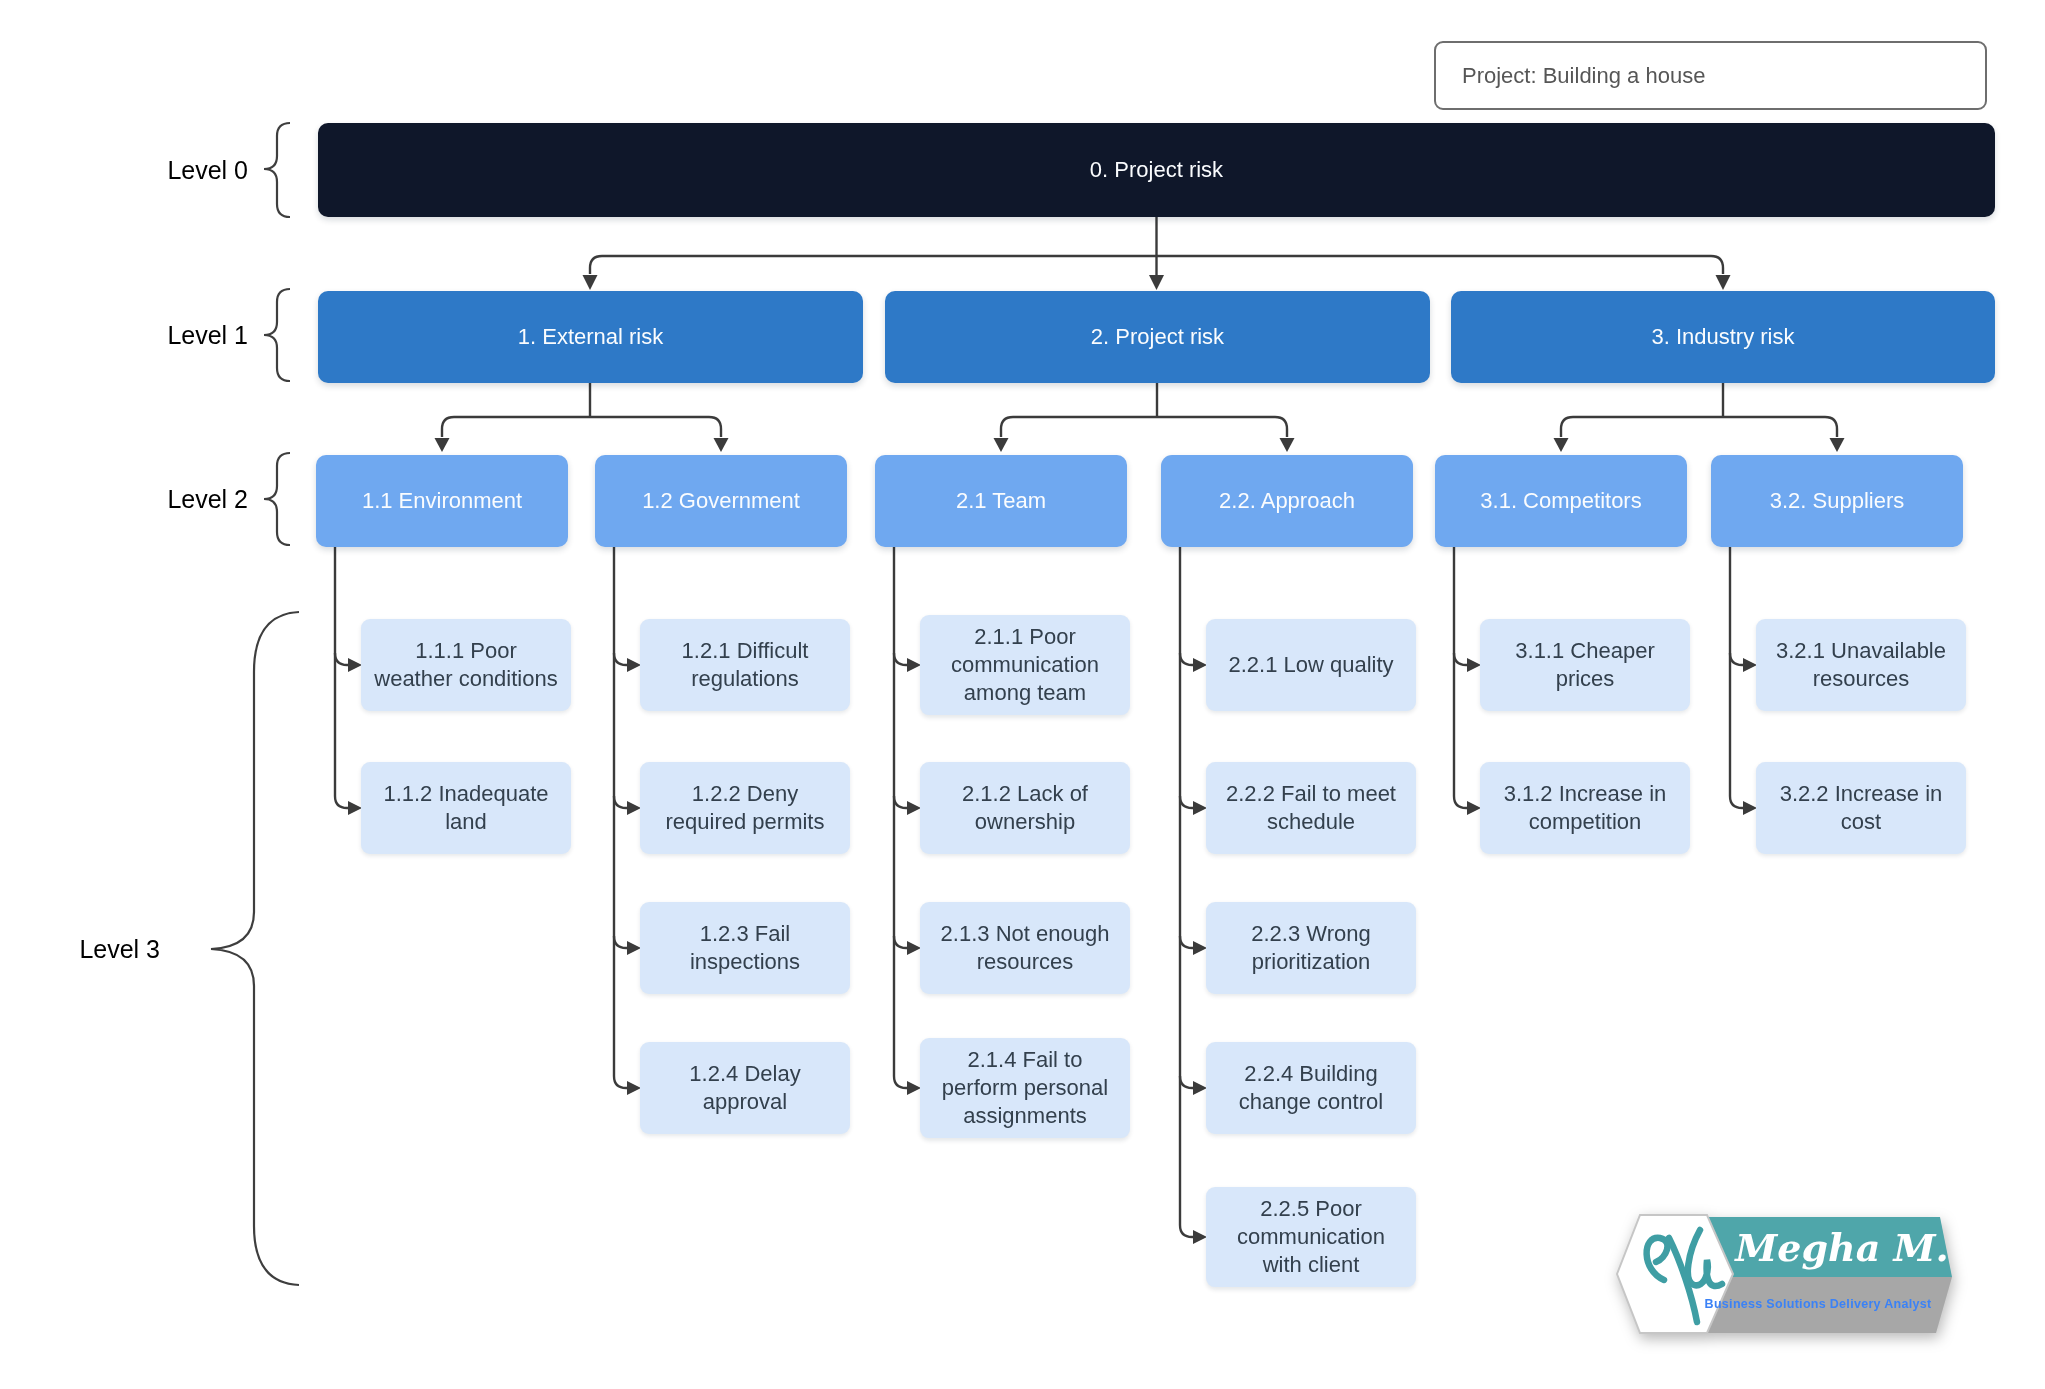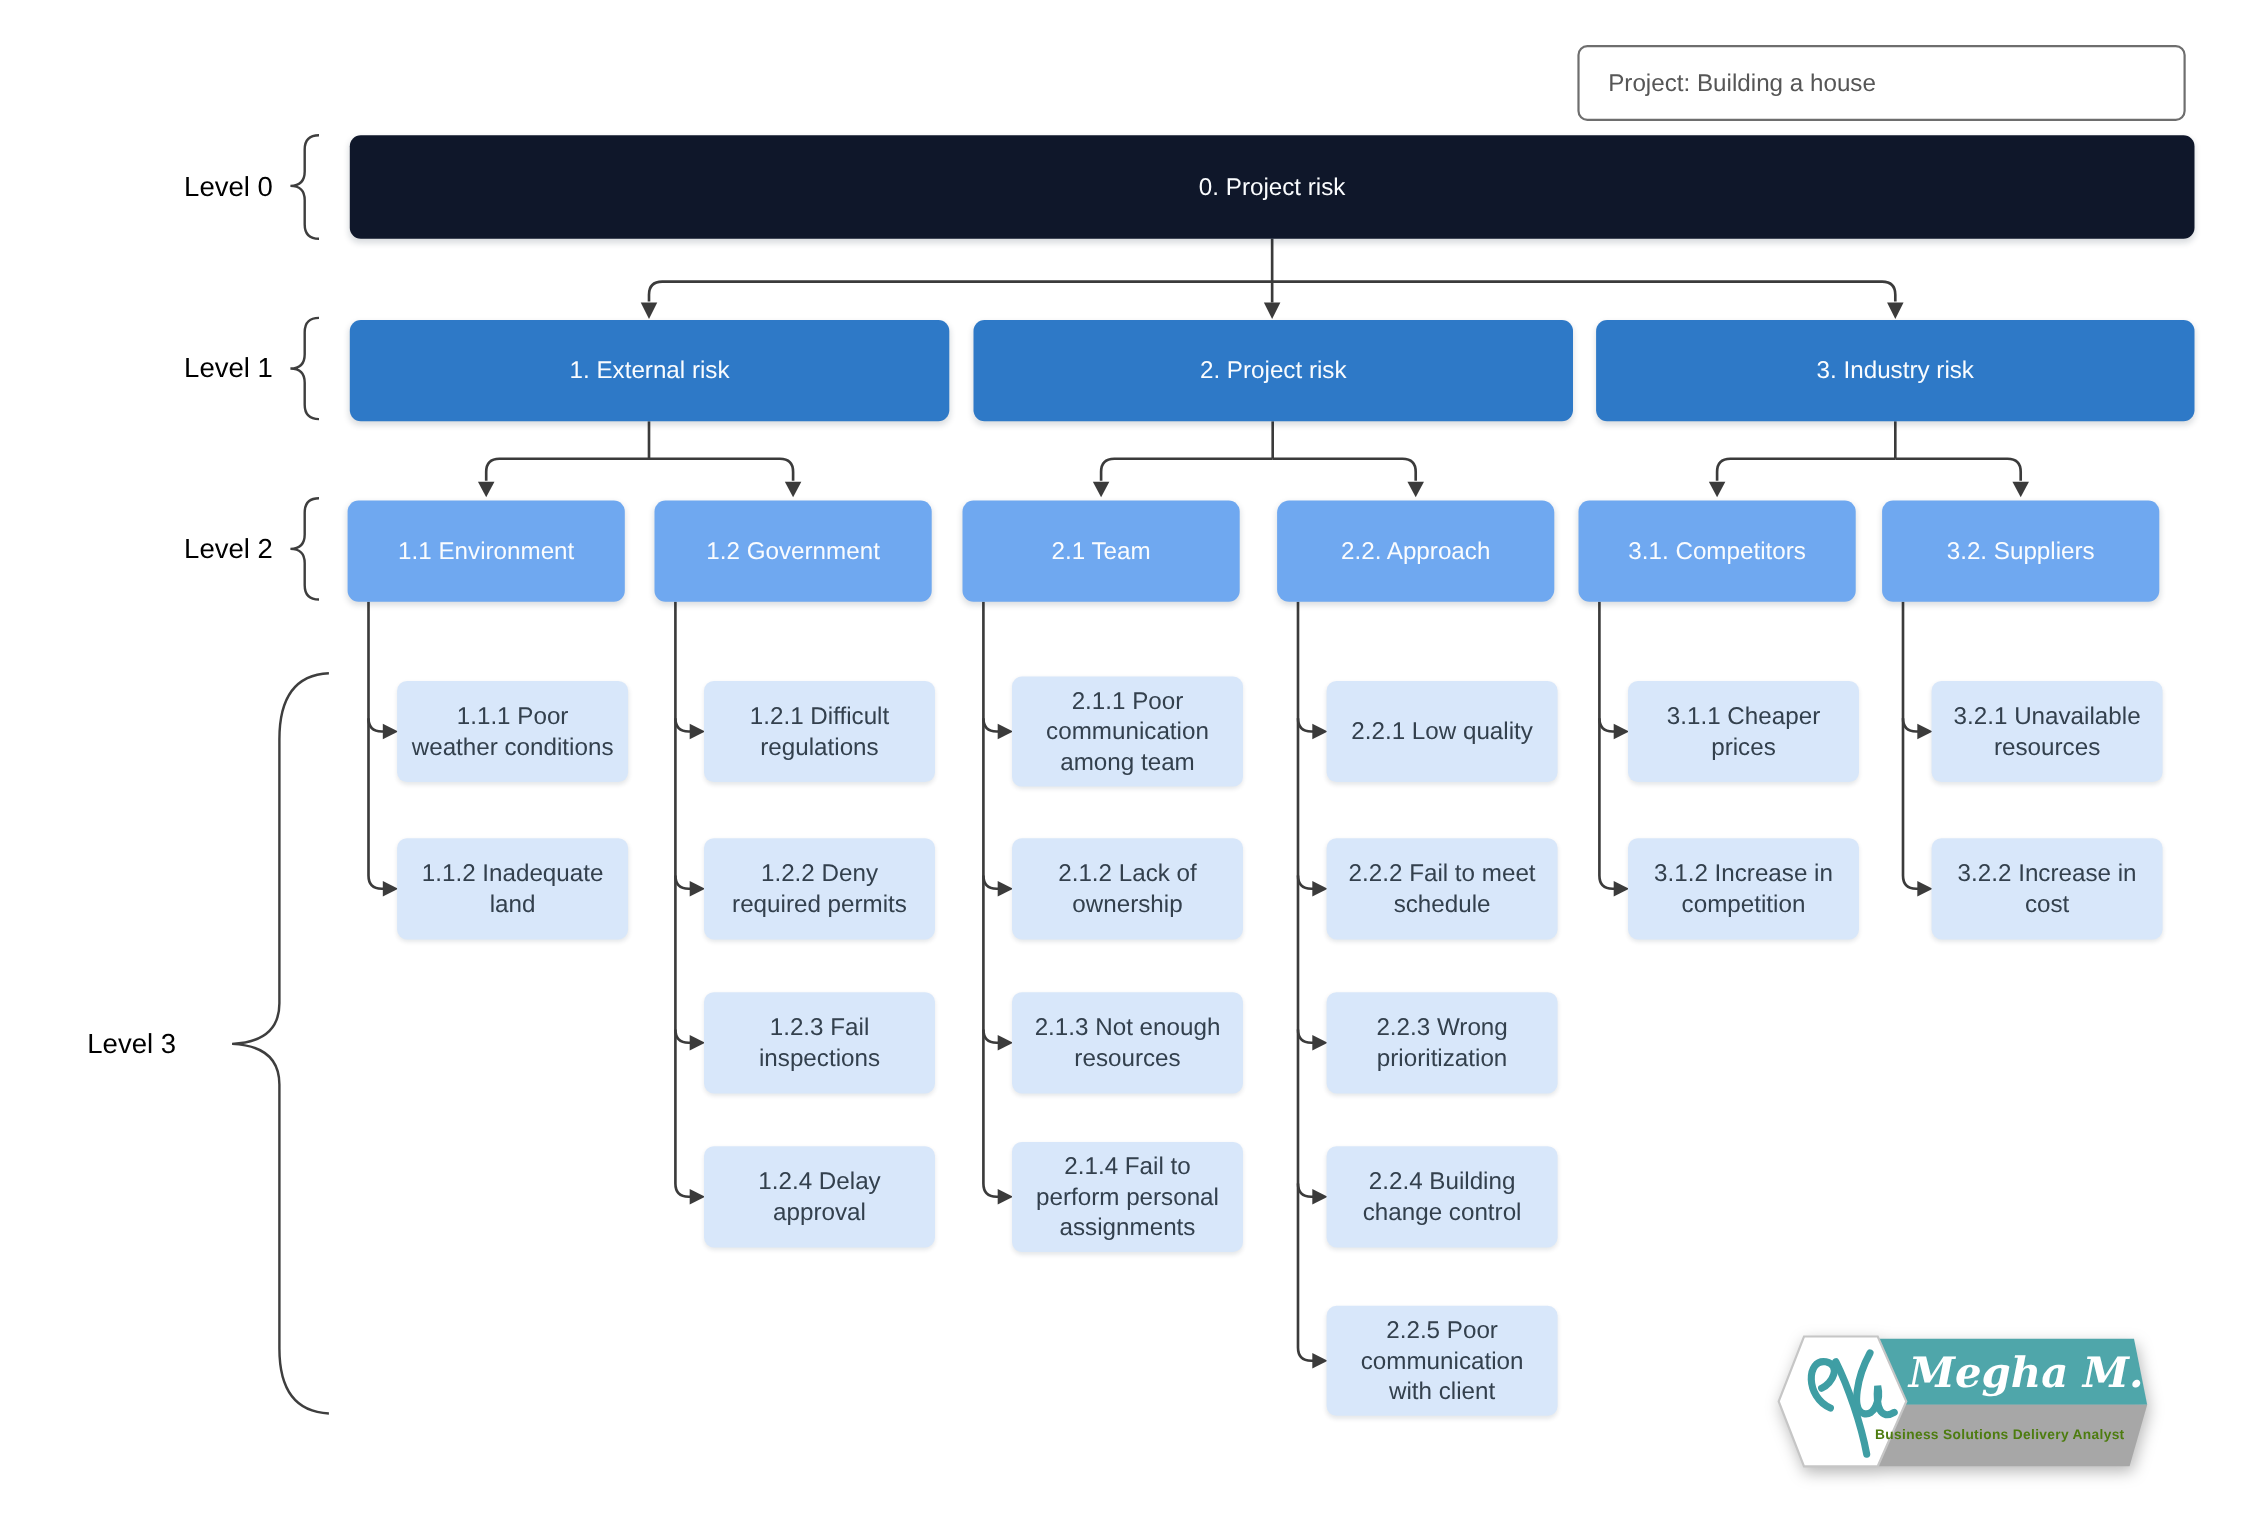--- a/index.html
+++ b/index.html
@@ -38,21 +38,21 @@
   .logo svg{position:absolute;left:0;top:0;filter:drop-shadow(2px 5px 7px rgba(0,0,0,.28));}
   .logo-name{
     position:absolute;left:132px;top:24px;width:220px;height:56px;
     display:flex;align-items:center;justify-content:center;
     font-family:"DejaVu Serif",serif;font-style:italic;font-weight:700;
     font-size:38px;color:#ffffff;white-space:nowrap;
   }
   .logo-tagline{
     position:absolute;left:103px;top:94px;width:230px;height:30px;
     display:flex;align-items:center;justify-content:center;
-    font-size:12.5px;font-weight:700;letter-spacing:.3px;color:#4d7c0f;
+    font-size:12.5px;font-weight:700;letter-spacing:.3px;color:#3b82f6;
     white-space:nowrap;
   }
 </style>
 </head>
 <body>
 
 <div class="canvas">
 
   <svg class="wires" width="2045" height="1389" viewBox="0 0 2045 1389">
 

